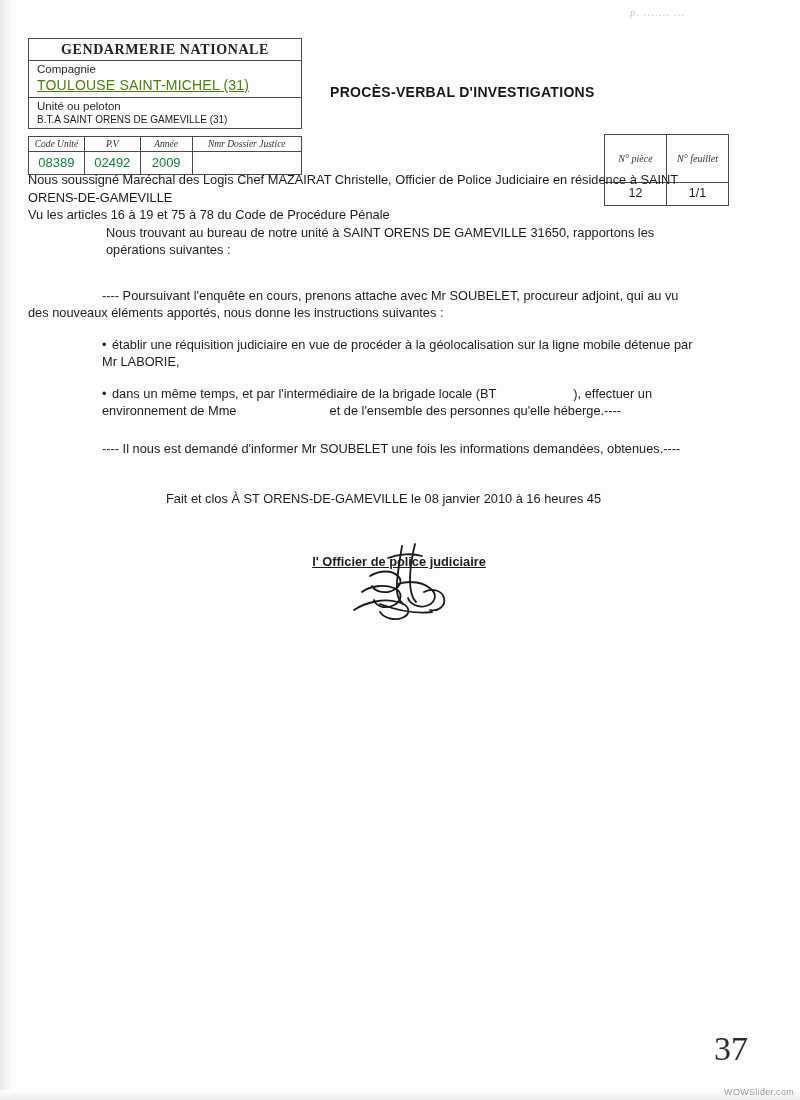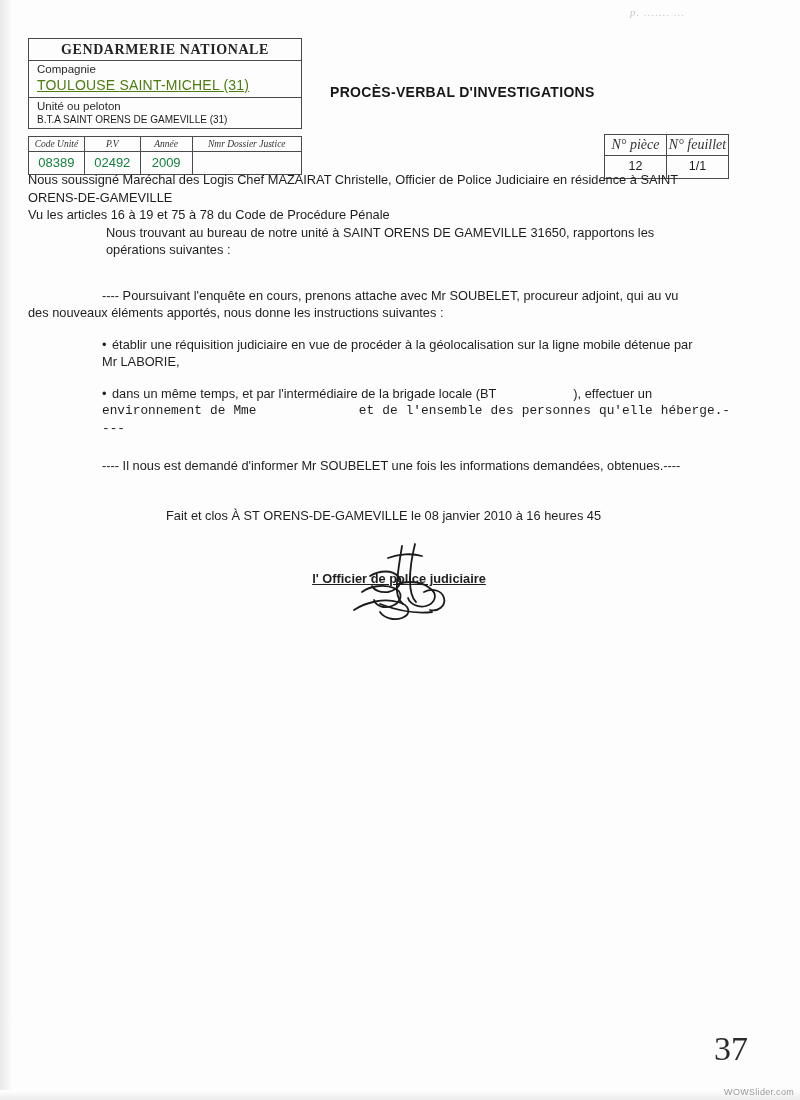--- a/index.html
+++ b/index.html
@@ -154,22 +154,22 @@
   }
   .piece-table th, .piece-table td {
     border: 1px solid #4a4a4a;
     text-align: center;
     box-sizing: border-box;
     width: 62px;
   }
   .piece-table th {
     font-weight: normal;
     font-style: italic;
-    font-size: 14px;
-    padding: 2px 0;
+    font-size: 10px;
+    padding: 18px 0;
     color: #333;
     font-family: "Liberation Serif", serif;
   }
   .piece-table td {
     font-size: 12.5px;
     padding: 3px 0 5px 0;
     color: #1c1c1c;
   }
 
   
@@ -353,21 +353,21 @@
 
     <div class="gap-md"></div>
 
     <div class="bullet-para">
       <span class="bullet-dot">•</span>
       <p class="p">
         <span>dans un même temps, et par l'intermédiaire de la brigade locale (BT</span>
         <span class="redact"></span>
         <span>), effectuer un</span>
       </p>
-      <p class="p" style="margin-left:-10px;font-family:Liberation Mono, monospace;">
+      <p class="p" style="margin-left:-10px;">
         <span>environnement de Mme</span>
         <span class="redact-wide"></span>
         <span>et de l'ensemble des personnes qu'elle héberge.----</span>
       </p>
     </div>
 
     <div class="gap-lg"></div>
 
     <div class="para-block">
       <p class="p">---- Il nous est demandé d'informer Mr SOUBELET une fois les informations demandées, obtenues.----</p>

